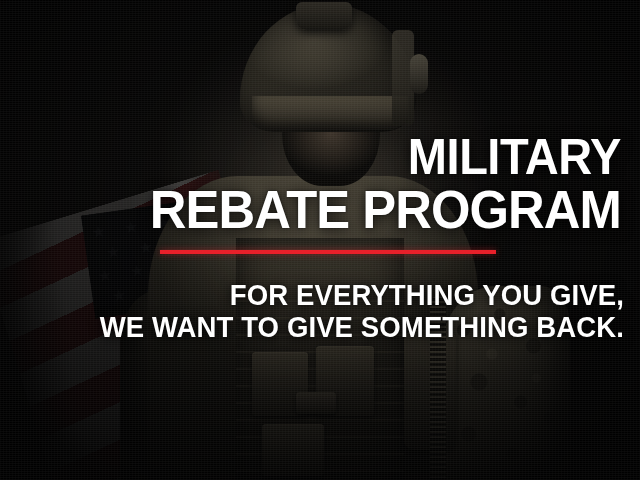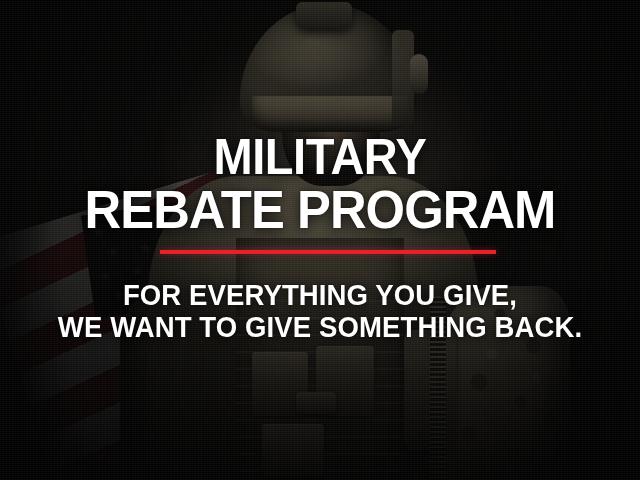--- a/index.html
+++ b/index.html
@@ -245,21 +245,21 @@
     opacity: 0.07;
     background-image:
       repeating-linear-gradient(0deg, rgba(255,255,255,0.5) 0 1px, rgba(0,0,0,0) 1px 2px),
       repeating-linear-gradient(90deg, rgba(255,255,255,0.35) 0 1px, rgba(0,0,0,0) 1px 3px);
   }
 
   
   .copy {
     position: absolute;
     inset: 0;
-    text-align: center;
+    text-align: right;
   }
   .headline {
     position: absolute;
     left: 0; right: 0;
     top: 131px;
     color: #ffffff;
     font-weight: 700;
     font-size: 50px;
     line-height: 52px;
     letter-spacing: -0.5px;

